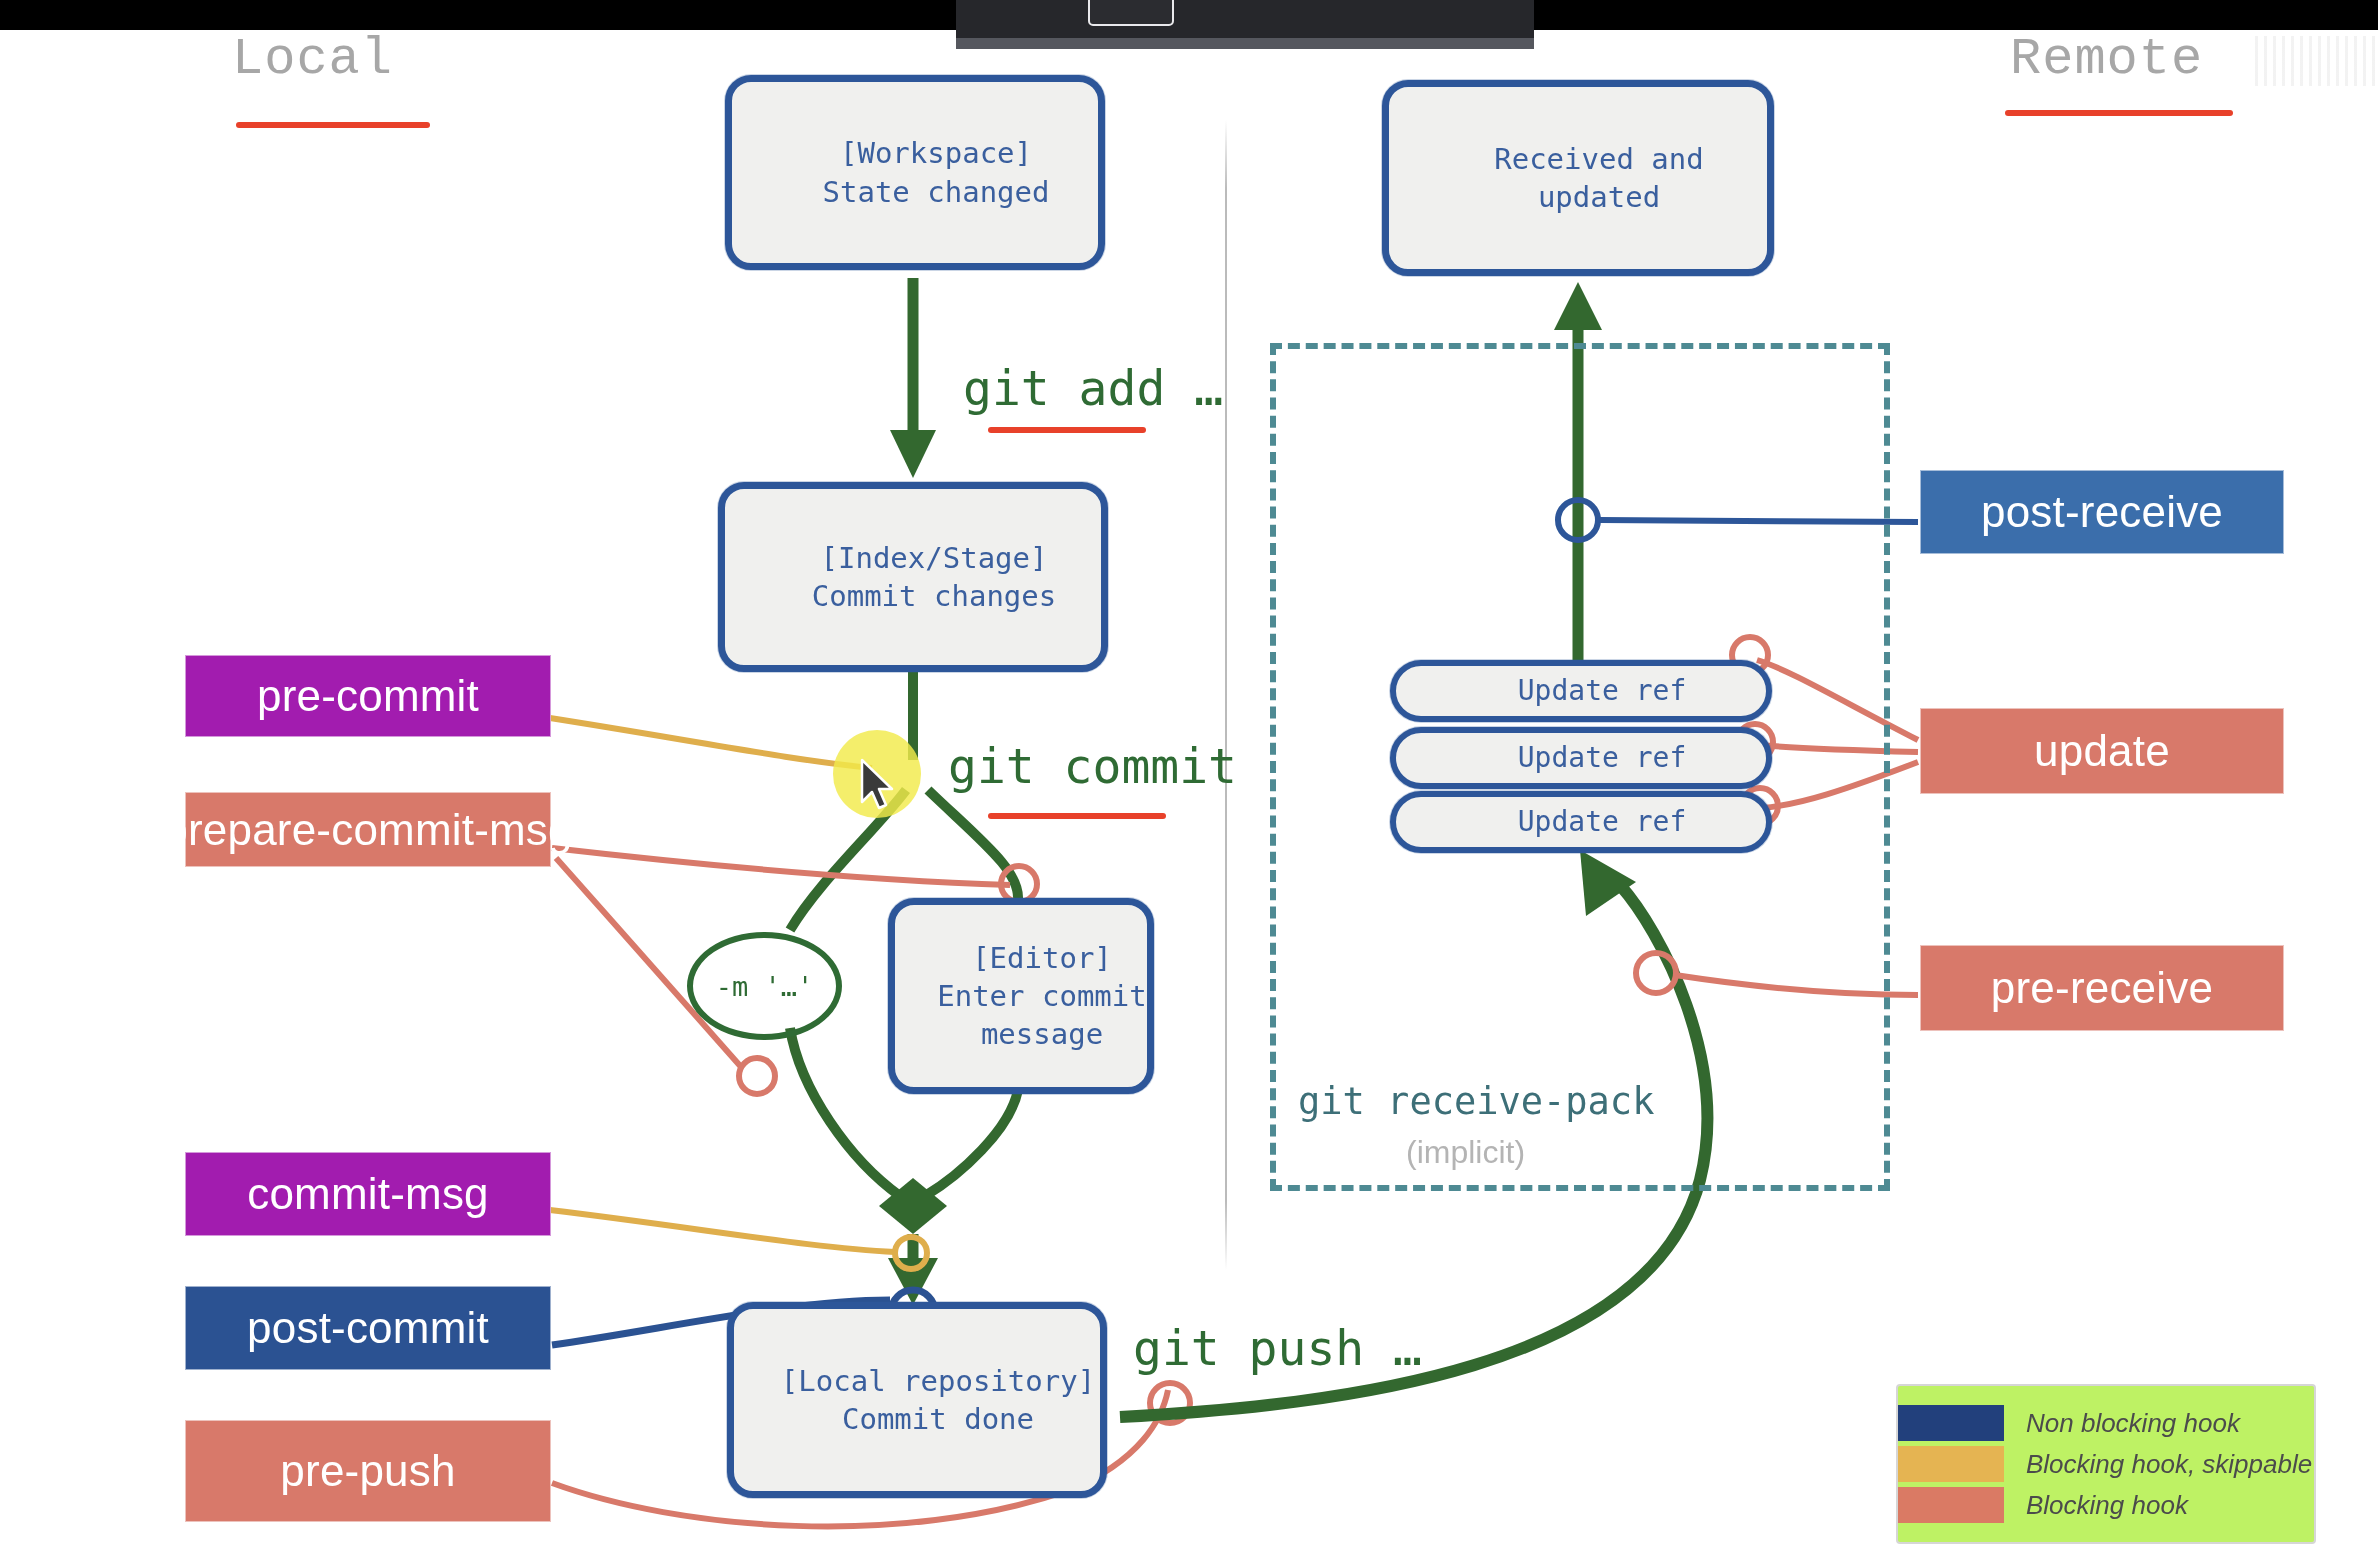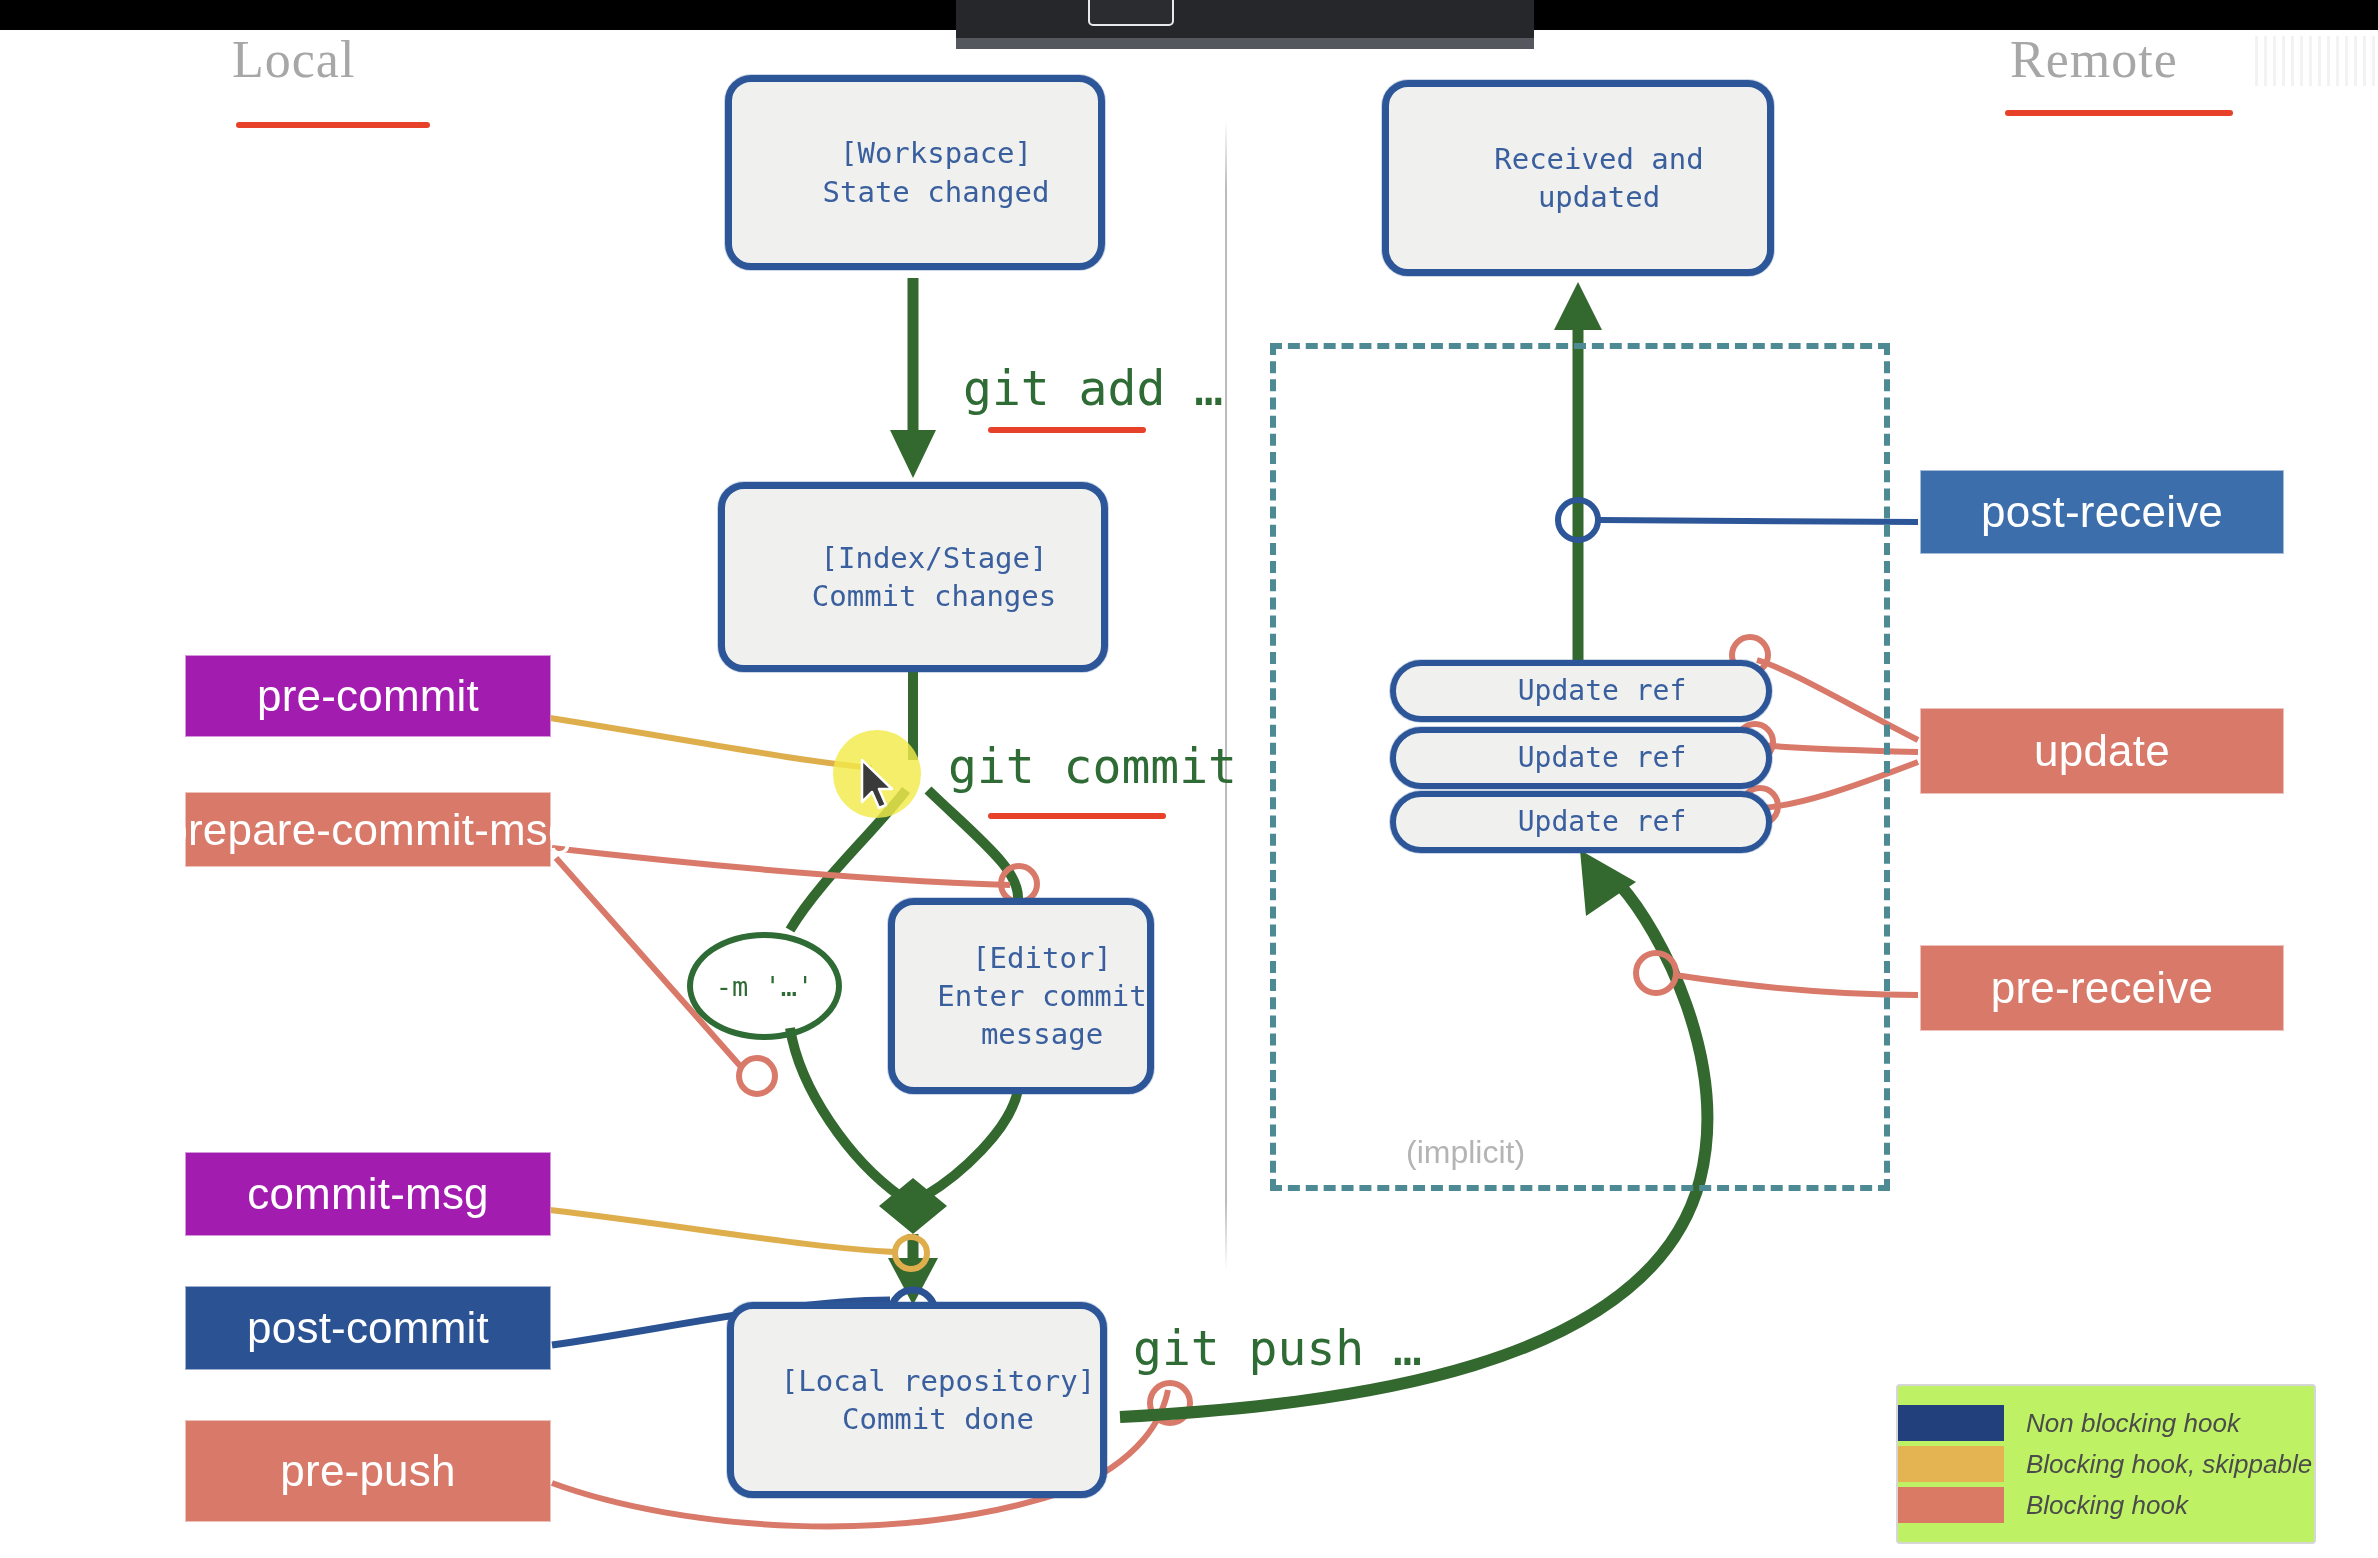--- a/index.html
+++ b/index.html
@@ -31,21 +31,21 @@
     background: #55575e;
   }
   .topbar-btn {
     position: absolute; left: 1088px; top: -14px; width: 86px; height: 40px;
     border: 2px solid #e9e9ec; border-radius: 5px; background: #2b2c30;
   }
 
   
   .section-title {
     position: absolute;
-    font-family: Liberation Serif, serif;
+    font-family: Liberation Mono, monospace;
     font-size: 52px;
     color: #a7a7a7;
     letter-spacing: 1px;
     white-space: nowrap;
   }
   .title-underline {
     position: absolute;
     height: 6px;
     background: #e8412a;
     border-radius: 3px;
@@ -300,20 +300,21 @@
     <span>Received and</span>
     <span>updated</span>
   </div>
 
   <div class="dashed-group" style="left:1270px; top:343px; width:620px; height:848px;"></div>
 
   <div class="node pill" style="left:1390px; top:660px; width:382px; height:62px;">Update ref</div>
   <div class="node pill" style="left:1390px; top:727px; width:382px; height:62px;">Update ref</div>
   <div class="node pill" style="left:1390px; top:791px; width:382px; height:62px;">Update ref</div>
 
+  <div class="rp-label" style="left:1298px; top:1080px;">git receive-pack</div>
   <div class="rp-sub" style="left:1406px; top:1134px;">(implicit)</div>
 
   <div class="cmd" style="left:963px; top:360px;">git add …</div>
   <div class="cmd-underline" style="left:988px; top:427px; width:158px;"></div>
 
   <div class="cmd" style="left:948px; top:738px;">git commit</div>
   <div class="cmd-underline" style="left:988px; top:813px; width:178px;"></div>
 
   <div class="cmd" style="left:1133px; top:1320px;">git push …</div>
 

